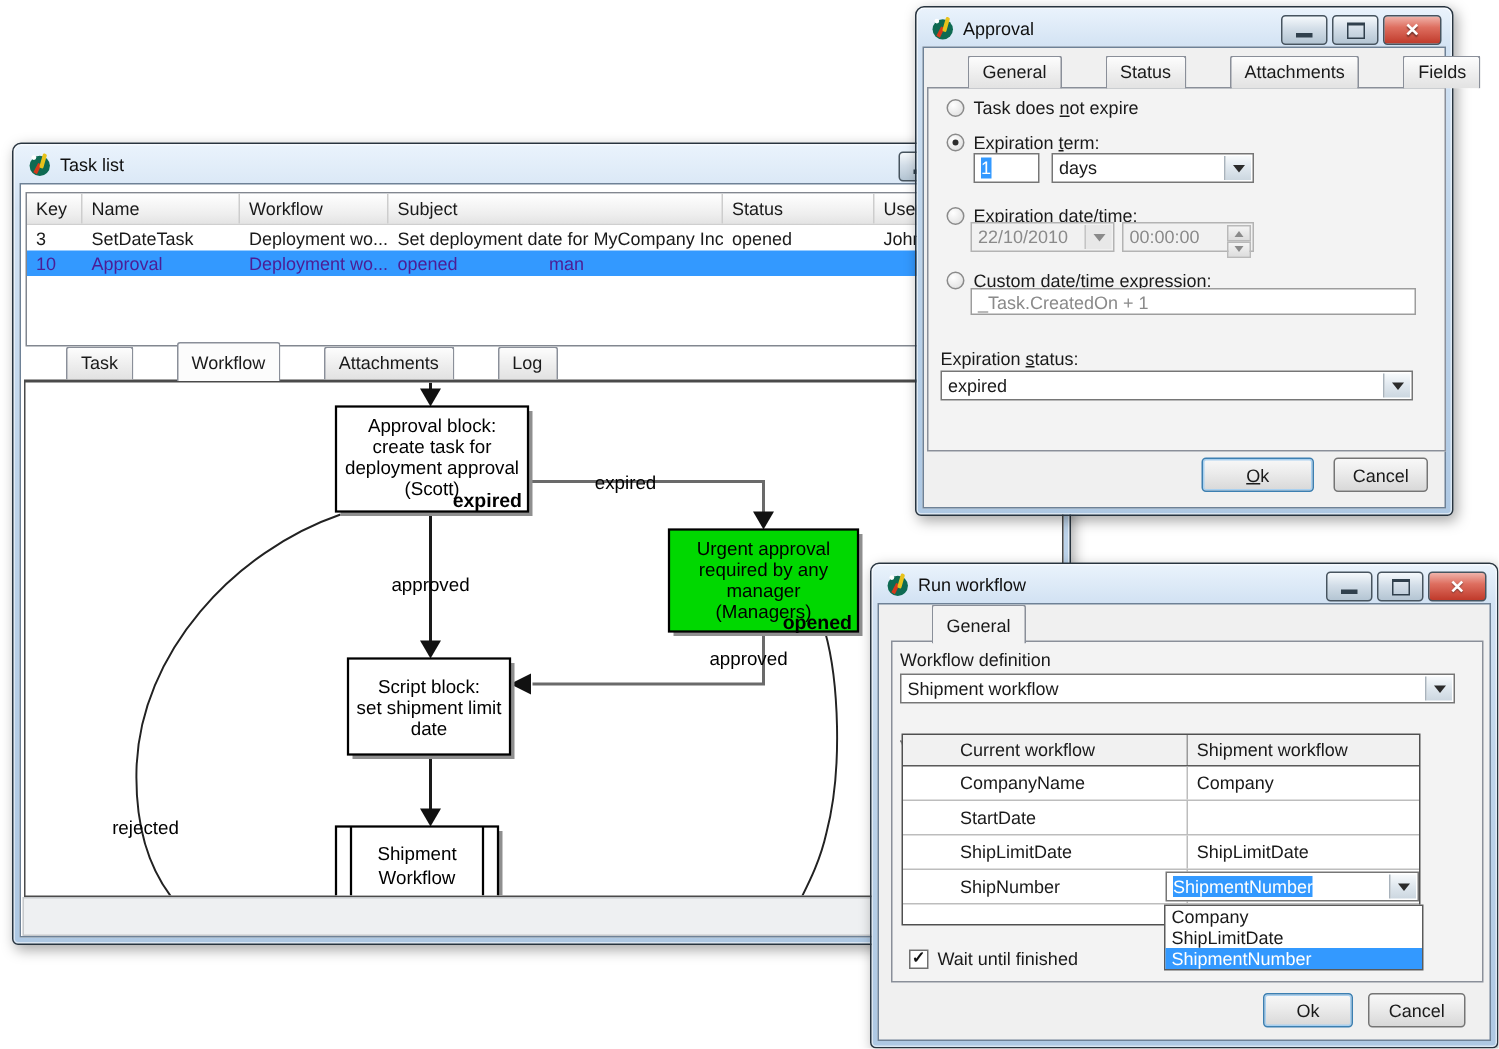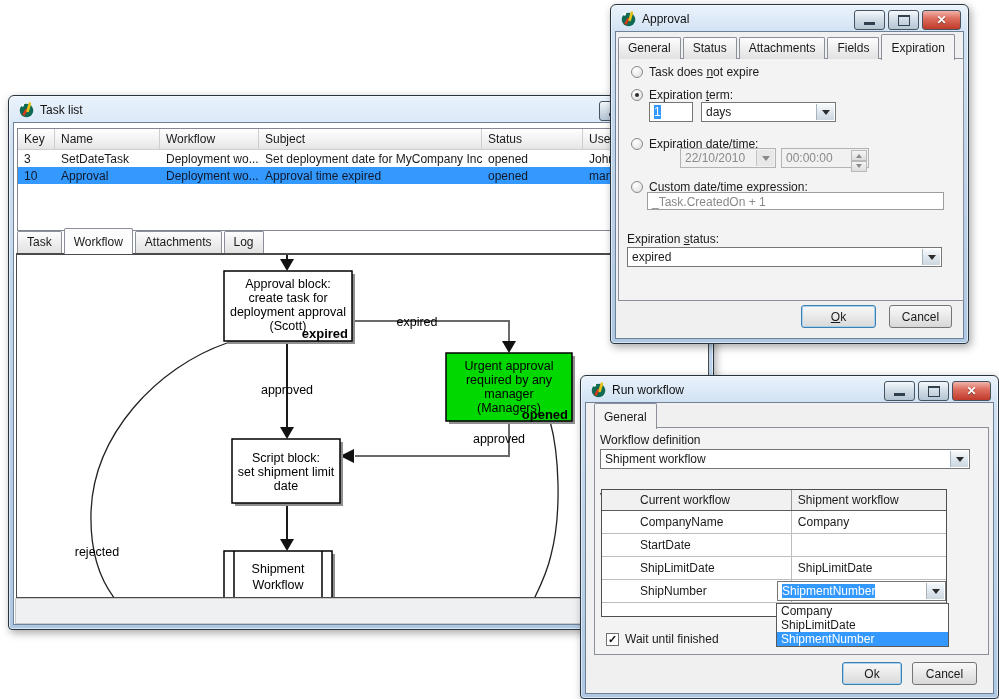--- a/index.html
+++ b/index.html
@@ -15,50 +15,50 @@
           background:linear-gradient(#f5f9fc,#d3dee8 45%,#b4c5d3);display:flex;align-items:center;justify-content:center;}
   .capbtn.close{width:37px;background:linear-gradient(#f0b3aa,#de6f60 40%,#c03a2b);color:#fff;
           font-weight:bold;font-size:12px;text-shadow:0 1px 1px rgba(0,0,0,.45);}
   .glyph-min{width:11px;height:3px;background:#30404d;margin-top:6px;}
   .glyph-max{width:10px;height:8px;border:1px solid #30404d;border-top-width:2px;background:transparent;}
   .winbody{position:absolute;left:4px;right:4px;top:26px;bottom:4px;border:1px solid #6e8196;background:#f0f0f0;}
   .winbody.white{background:#fff;}
   
   .tabstrip{position:absolute;display:flex;align-items:flex-end;z-index:6;}
   .tab{background:linear-gradient(#fdfdfd,#ececec 60%,#e2e2e2);border:1px solid #8a8f99;border-bottom:none;
-       border-radius:2px 2px 0 0;padding:3px 9px 4px;margin-right:2px;white-space:nowrap;}
+       border-radius:2px 2px 0 0;padding:3px 9px 4px;margin-right:2px;white-space:nowrap;margin-left:27px;}
   .tab.active{background:#f3f3f3;padding-top:6px;padding-bottom:5px;margin-bottom:-1px;z-index:7;position:relative;}
   .tab.active.onwhite{background:#fcfcfc;}
   .tabpage{position:absolute;background:#f3f3f3;border:1px solid #8a8f99;}
   
   .tl-table{position:absolute;background:#fff;border:1px solid #828790;overflow:hidden;}
   .tl-hdr{display:flex;height:20px;background:linear-gradient(#ffffff,#eeeeee 70%,#e4e4e4);border-bottom:1px solid #cfcfcf;}
   .tl-hc{border-right:1px solid #cdcdcd;padding:3px 0 0 6px;box-sizing:border-box;white-space:nowrap;overflow:hidden;}
   .tl-row{display:flex;height:17px;}
-  .tl-row.selected{background:#3399ff;color:#0f172a;}
+  .tl-row.selected{background:#3399ff;color:#4c1d95;}
   .tl-c{padding:2px 0 0 6px;box-sizing:border-box;white-space:nowrap;overflow:hidden;}
   .w-key{width:37px;} .w-name{width:105px;} .w-wf{width:99px;} .w-subj{width:223px;} .w-st{width:101px;} .w-user{width:120px;border-right:none;}
   .panel{position:absolute;background:#fff;border:1px solid #4a4a4a;border-top-width:2px;overflow:hidden;}
   .statusbar{position:absolute;background:#eef0f2;border:1px solid #c6c9cc;}
   
   .lbl{position:absolute;white-space:nowrap;}
   .mn{text-decoration:underline;}
   .radio{position:absolute;width:12px;height:12px;border-radius:50%;border:1px solid #8a8a8a;
          background:radial-gradient(circle at 35% 30%,#ffffff,#dcdcdc);box-sizing:border-box;}
   .radio.checked::after{content:"";position:absolute;left:3px;top:3px;width:4px;height:4px;border-radius:50%;background:#2c2c2c;}
   .fld{position:absolute;background:#fff;border:1px solid #767676;box-sizing:border-box;padding:2px 4px;white-space:nowrap;overflow:hidden;}
   .fld.dim{color:#8a8a8a;border-color:#9d9d9d;}
   .sel{background:#3399ff;color:#fff;}
   .combo{position:absolute;background:#fff;border:1px solid #767676;box-sizing:border-box;}
   .combo .val{position:absolute;left:4px;top:2px;right:20px;white-space:nowrap;overflow:hidden;}
   .combo .dd{position:absolute;top:1px;bottom:1px;right:1px;width:17px;
              background:linear-gradient(#f7fafc,#dfe7ee 50%,#ccd7e0);border-left:1px solid #a9b3bc;
              display:flex;align-items:center;justify-content:center;}
   .tri{width:0;height:0;border:4px solid transparent;border-top:5px solid #2b2b2b;margin-top:5px;}
-  .combo.disabled{background:#f1f1f1;border-color:#b3b3b3;margin-left:33px;}
+  .combo.disabled{background:#f1f1f1;border-color:#b3b3b3;}
   .combo.disabled .val{color:#8a8a8a;}
   .combo.disabled .dd{background:#e8e8e8;border-left-color:#c4c4c4;}
   .combo.disabled .tri{border-top-color:#8a8a8a;}
   .spin{position:absolute;top:1px;bottom:1px;right:1px;width:16px;display:flex;flex-direction:column;}
   .spbtn{flex:1;background:linear-gradient(#f4f4f4,#dddddd);border:1px solid #b9b9b9;display:flex;align-items:center;justify-content:center;}
   .tri-up{width:0;height:0;border:3px solid transparent;border-bottom:4px solid #8a8a8a;margin-bottom:2px;}
   .tri-dn{width:0;height:0;border:3px solid transparent;border-top:4px solid #8a8a8a;margin-top:2px;}
   .btn{position:absolute;border:1px solid #757575;border-radius:3px;
        background:linear-gradient(#f8f8f8,#ebebeb 45%,#d8d8d8);text-align:center;box-sizing:border-box;padding-top:4px;}
   .btn.default{border-color:#3c7fb1;box-shadow:inset 0 0 0 1px #a9d0ef;}
@@ -116,21 +116,20 @@
       <span class="tl-c w-name">SetDateTask</span>
       <span class="tl-c w-wf">Deployment wo...</span>
       <span class="tl-c w-subj">Set deployment date for MyCompany Inc.</span>
       <span class="tl-c w-st">opened</span>
       <span class="tl-c w-user">John</span>
     </div>
     <div class="tl-row selected">
       <span class="tl-c w-key">10</span>
       <span class="tl-c w-name">Approval</span>
       <span class="tl-c w-wf">Deployment wo...</span>
-      <span class="tl-c w-subj">Approval time expired</span>
       <span class="tl-c w-st">opened</span>
       <span class="tl-c w-user">man</span>
     </div>
   </div>
 
   <div class="tabstrip" style="left:8px;top:132px;height:25px;">
     <span class="tab">Task</span>
     <span class="tab active onwhite">Workflow</span>
     <span class="tab">Attachments</span>
     <span class="tab">Log</span>

